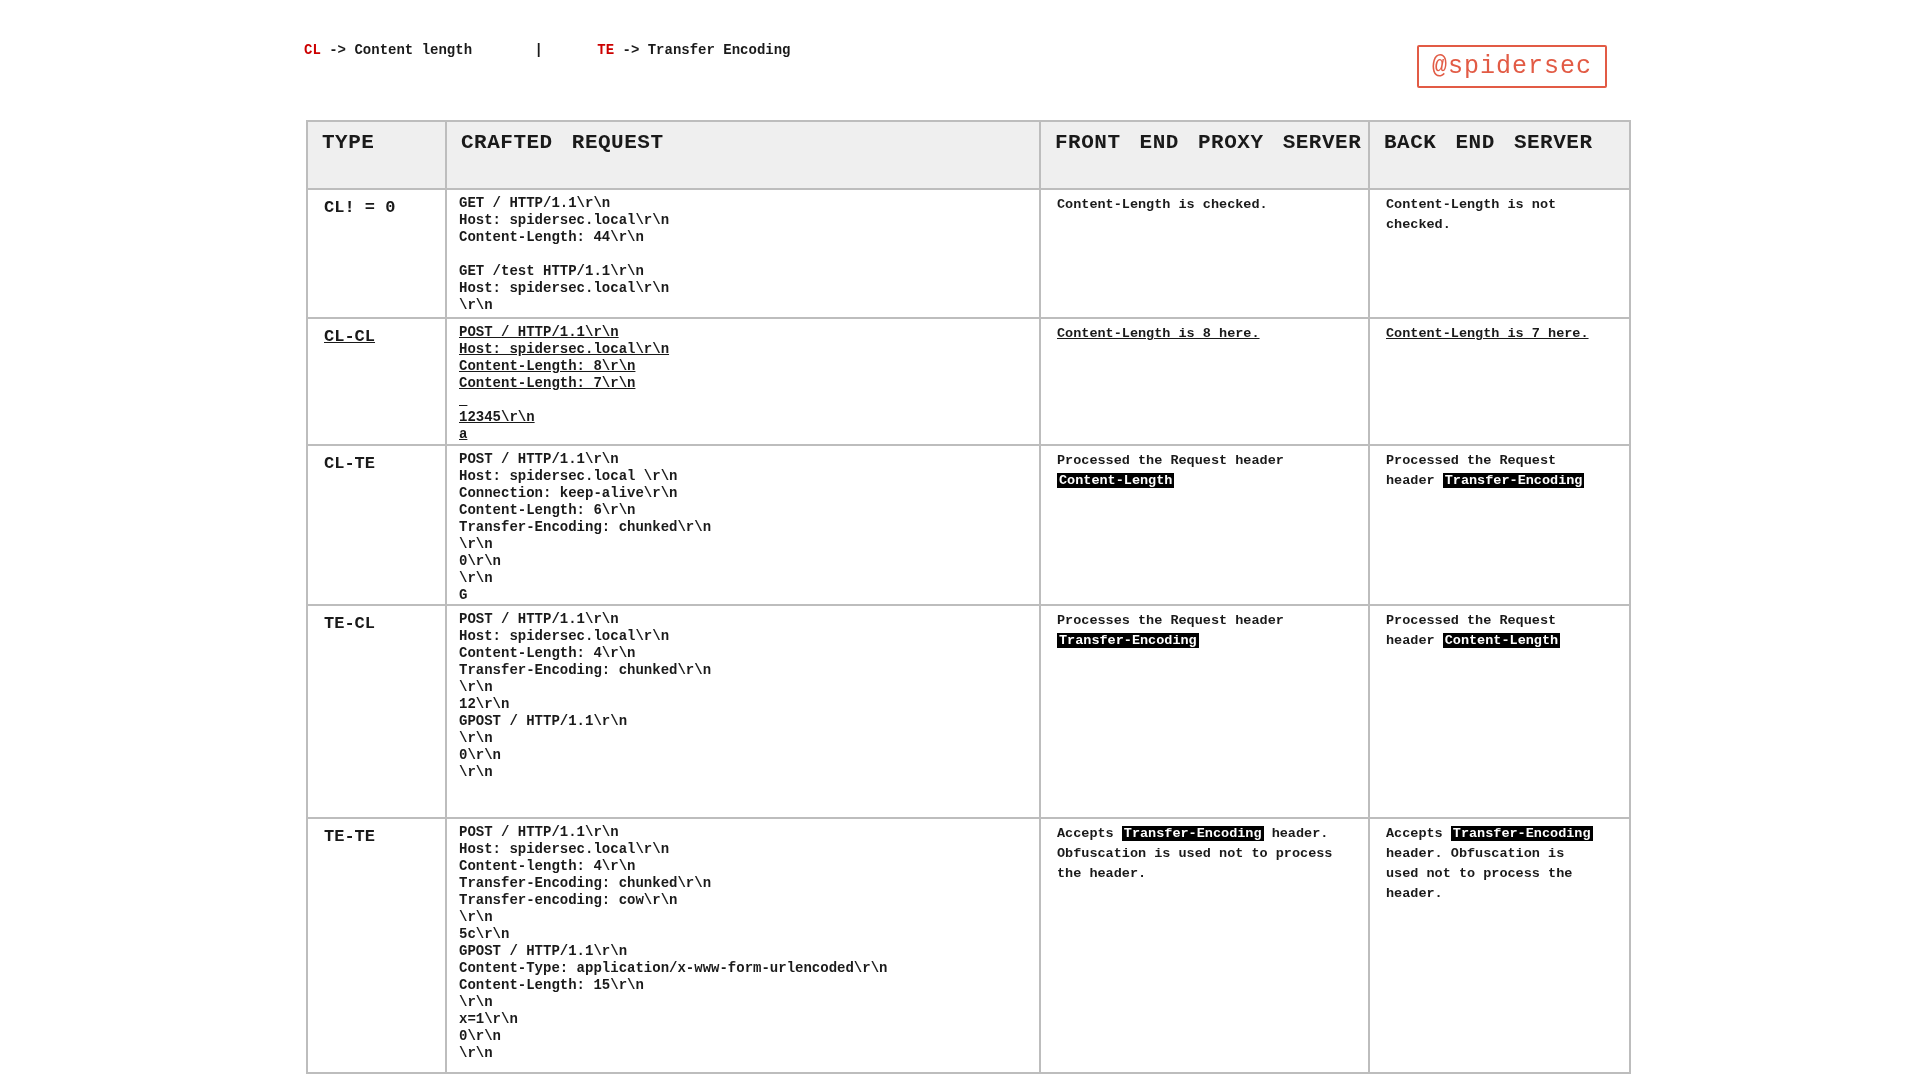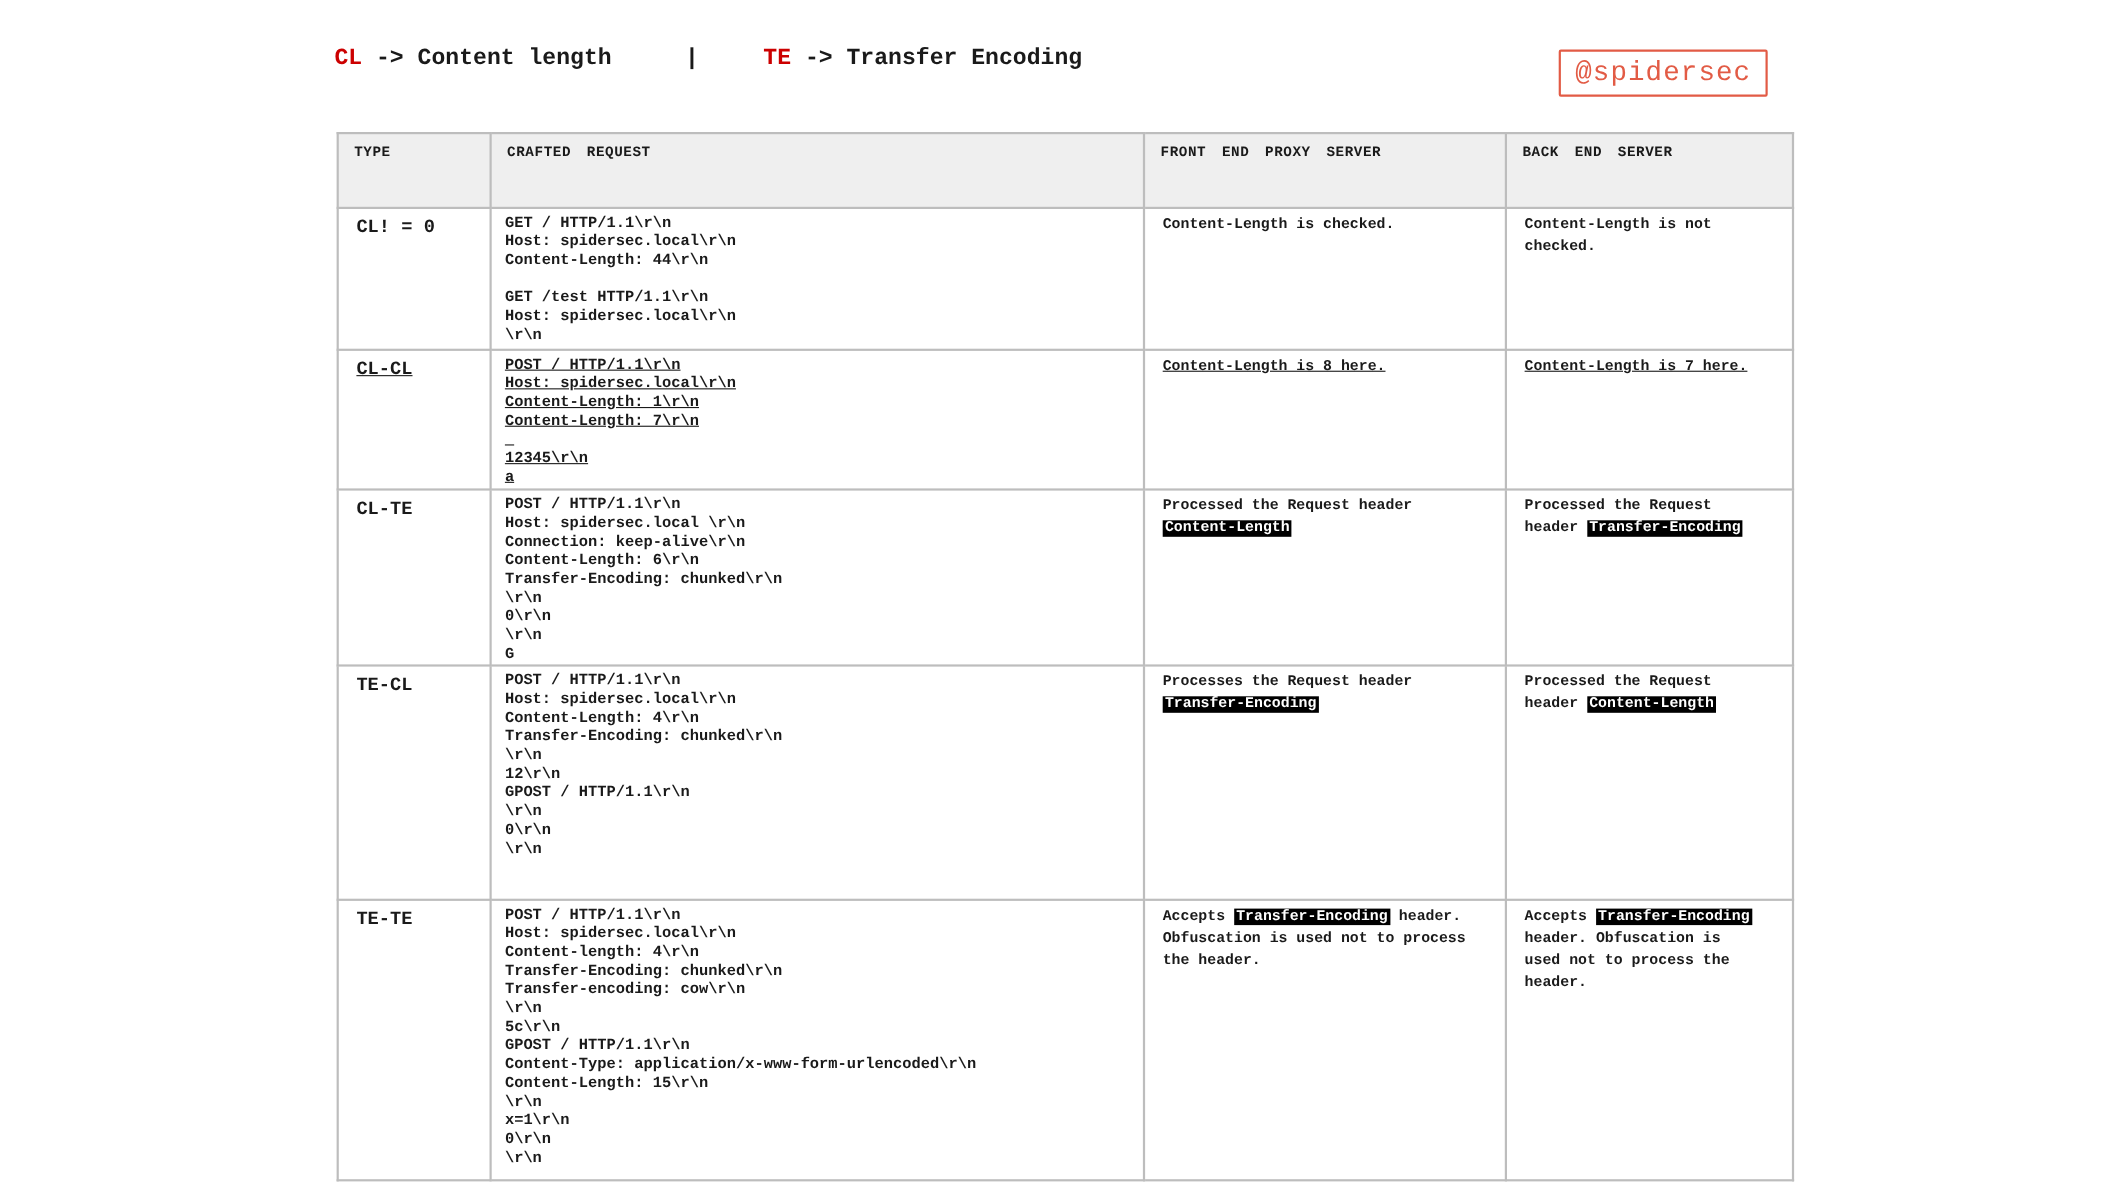--- a/index.html
+++ b/index.html
@@ -11,21 +11,21 @@
     --highlight-fg:#ffffff;
     --ink:#1a1a1a;
   }
   *{box-sizing:border-box;margin:0;padding:0;}
   html,body{width:1931px;height:1086px;background:#ffffff;overflow:hidden;}
   body{font-family:"Liberation Mono","DejaVu Sans Mono",monospace;color:var(--ink);position:relative;}
 
   
   .legend{
     position:absolute;left:304px;top:42px;
-    font-weight:bold;font-size:21px;white-space:nowrap;text-align:center;
+    font-weight:bold;font-size:14px;white-space:nowrap;text-align:center;
   }
   .legend .abbr{color:var(--legend-red);}
   .legend .sep{margin:0 46px 0 54px;}
 
   
   .logo{
     position:absolute;left:1417px;top:45px;
     color:var(--logo-red);
     border:2px solid var(--logo-red);
     border-radius:2px;
@@ -43,21 +43,21 @@
     table-layout:fixed;
   }
   table.smuggle th, table.smuggle td{
     border:2px solid var(--table-border);
     vertical-align:top;
     text-align:left;
   }
   table.smuggle thead tr{height:68px;}
   table.smuggle thead th{
     background:var(--header-bg);
-    font-size:13px;
+    font-size:21px;
     font-weight:bold;
     letter-spacing:0.5px;
     word-spacing:6px;
     padding:9px 4px 0 14px;
   }
   tbody tr:nth-child(1){height:129px;}
   tbody tr:nth-child(2){height:127px;text-decoration:underline;}
   tbody tr:nth-child(3){height:140px;}
   tbody tr:nth-child(4){height:213px;}
   tbody tr:nth-child(5){height:255px;}
@@ -114,21 +114,21 @@
   </thead>
   <tbody>
       <tr>
         <td class="type-cell">CL! = 0</td>
         <td class="request-cell"><div class="req-line">GET / HTTP/1.1\r\n</div><div class="req-line">Host: spidersec.local\r\n</div><div class="req-line">Content-Length: 44\r\n</div><div class="req-line"></div><div class="req-line">GET /test HTTP/1.1\r\n</div><div class="req-line">Host: spidersec.local\r\n</div><div class="req-line">\r\n</div></td>
         <td class="desc-cell"><span>Content-Length is checked.</span></td>
         <td class="desc-cell"><span>Content-Length is not checked.</span></td>
       </tr>
       <tr>
         <td class="type-cell">CL-CL</td>
-        <td class="request-cell"><div class="req-line">POST / HTTP/1.1\r\n</div><div class="req-line">Host: spidersec.local\r\n</div><div class="req-line">Content-Length: 1\r\n</div><div class="req-line">Content-Length: 7\r\n</div><div class="req-line"></div><div class="req-line">12345\r\n</div><div class="req-line">a</div></td>
+        <td class="request-cell"><div class="req-line">POST / HTTP/1.1\r\n</div><div class="req-line">Host: spidersec.local\r\n</div><div class="req-line">Content-Length: 8\r\n</div><div class="req-line">Content-Length: 7\r\n</div><div class="req-line"></div><div class="req-line">12345\r\n</div><div class="req-line">a</div></td>
         <td class="desc-cell"><span>Content-Length is 8 here.</span></td>
         <td class="desc-cell"><span>Content-Length is 7 here.</span></td>
       </tr>
       <tr>
         <td class="type-cell">CL-TE</td>
         <td class="request-cell"><div class="req-line">POST / HTTP/1.1\r\n</div><div class="req-line">Host: spidersec.local \r\n</div><div class="req-line">Connection: keep-alive\r\n</div><div class="req-line">Content-Length: 6\r\n</div><div class="req-line">Transfer-Encoding: chunked\r\n</div><div class="req-line">\r\n</div><div class="req-line">0\r\n</div><div class="req-line">\r\n</div><div class="req-line">G</div></td>
         <td class="desc-cell"><span>Processed the Request header </span><span class="hl">Content-Length</span></td>
         <td class="desc-cell"><span>Processed the Request header </span><span class="hl">Transfer-Encoding</span></td>
       </tr>
       <tr>

